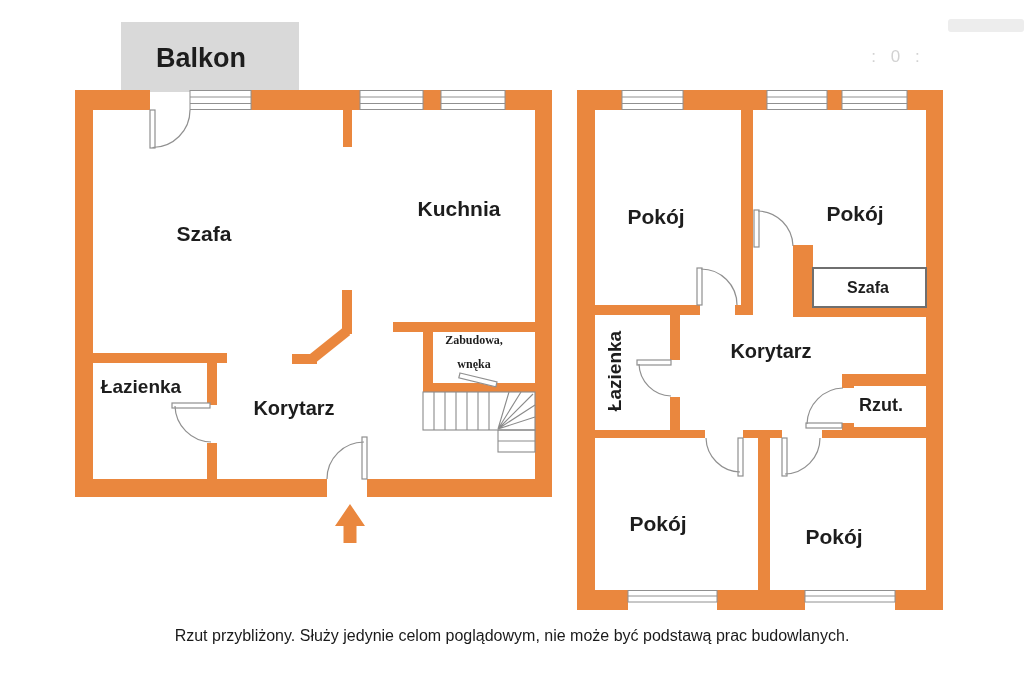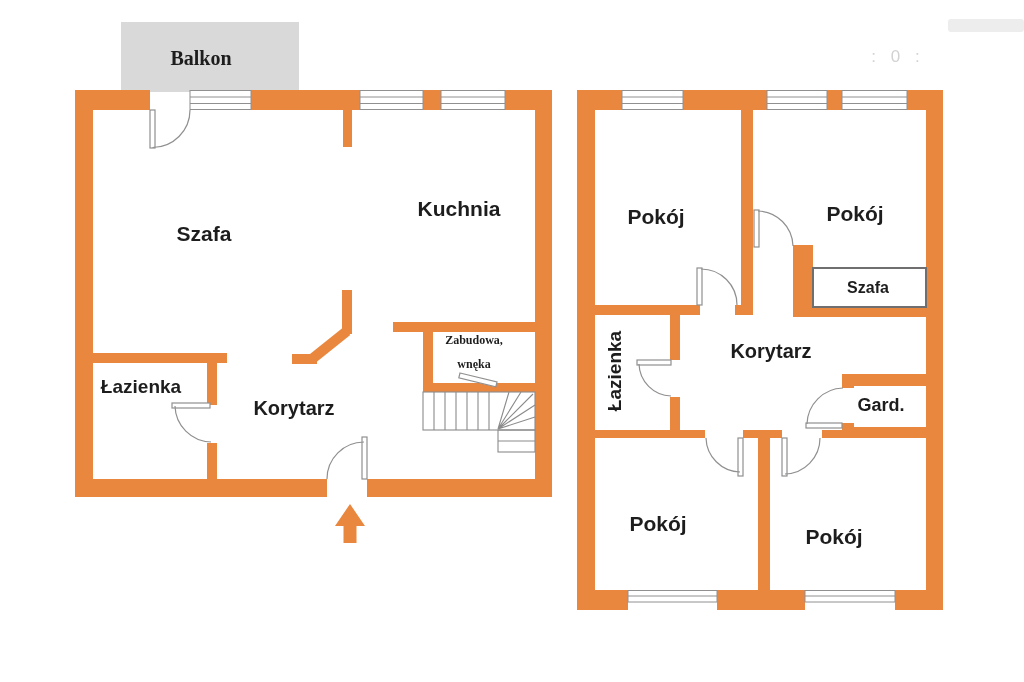--- a/index.html
+++ b/index.html
@@ -154,35 +154,36 @@
       <path class="arc" d="M807,424 A37,37 0 0 1 843,388"></path>
       <rect class="leaf" x="738" y="438" width="5" height="38"></rect>
       <path class="arc" d="M706,438 A35,35 0 0 0 740,472"></path>
       <rect class="leaf" x="782" y="438" width="5" height="38"></rect>
       <path class="arc" d="M785,474 A36,36 0 0 0 820,438"></path>
     </g>
 
     <path d="M350,504 L365,526 L356.5,526 L356.5,543 L343.5,543 L343.5,526 L335,526 Z" fill="var(--wall,#EA873E)"></path>
   </svg>
 
-  <div class="lbl" style="left:201px;top:58px;font-size:20px;font-family:Liberation Serif, serif;">Balkon</div>
+  <div class="lbl" style="left:201px;top:58px;font-size:27px;">Balkon</div>
 
   <div class="lbl room" style="left:204px;top:234px;">Szafa</div>
   <div class="lbl room" style="left:455px;top:209px;padding-left:8px;">Kuchnia</div>
   <div class="lbl" style="left:141px;top:387px;font-size:19px;">Łazienka</div>
   <div class="lbl" style="left:294px;top:408px;font-size:20px;">Korytarz</div>
   <div class="lbl small" style="left:474px;top:352px;">
     <span>Zabudowa,</span><br>
     <span>wnęka</span>
   </div>
 
   <div class="lbl room" style="left:656px;top:217px;">Pokój</div>
   <div class="lbl room" style="left:855px;top:214px;">Pokój</div>
   <div class="lbl" style="left:868px;top:288px;font-size:16px;">Szafa</div>
   <div class="lbl v" style="left:615px;top:371px;font-size:19px;">Łazienka</div>
   <div class="lbl" style="left:771px;top:351px;font-size:20px;">Korytarz</div>
-  <div class="lbl" style="left:881px;top:405px;font-size:18px;">Gard.</div>
+  <div class="lbl" style="left:881px;top:405px;font-size:18px;">Rzut.</div>
   <div class="lbl room" style="left:658px;top:524px;">Pokój</div>
   <div class="lbl room" style="left:834px;top:537px;">Pokój</div>
 
   <div class="watermark" style="left:898px;top:57px;">: 0 :</div>
 
+  <div class="footer" style="top:627px;">Rzut przybliżony. Służy jedynie celom poglądowym, nie może być podstawą prac budowlanych.</div>
 </div>
 
 </body></html>

